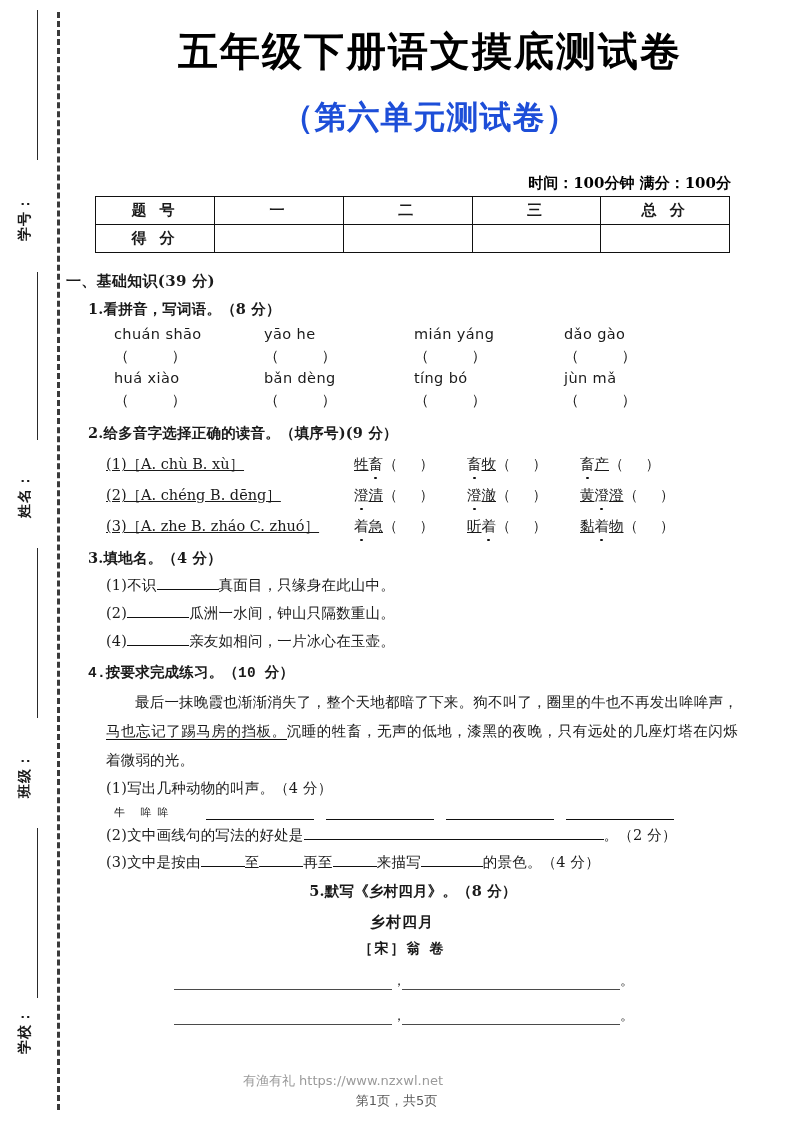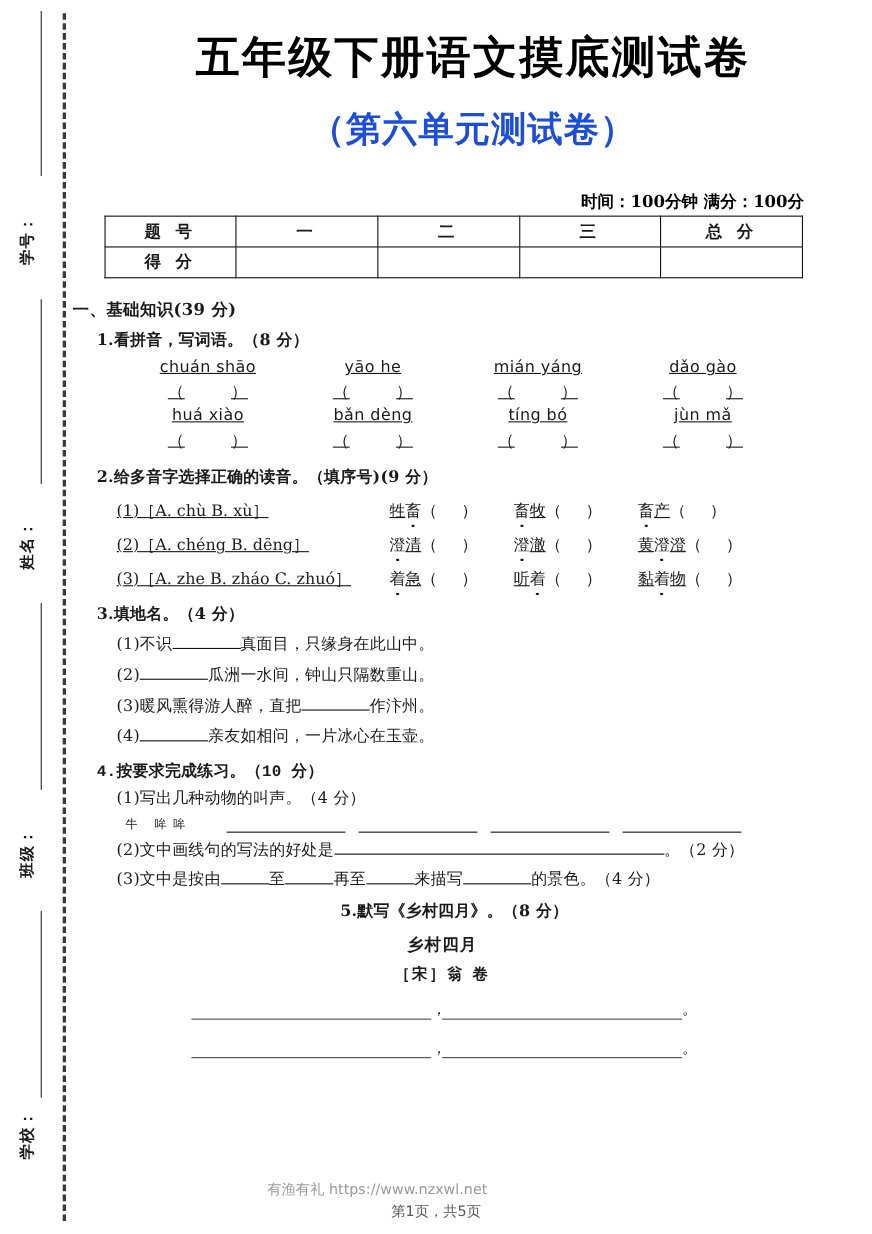--- a/index.html
+++ b/index.html
@@ -144,22 +144,20 @@
     white-space: nowrap;
   }
 
   
   .pinyin-row {
     display: flex;
     margin: 2px 0 2px 48px;
   }
   .pinyin-cell {
     width: 150px;
-    text-align: center;
-    text-decoration: underline;
   }
   .pinyin-text {
     font-family: "DejaVu Sans", "Liberation Sans", sans-serif;
     font-size: 14.5px;
     letter-spacing: 0.4px;
     line-height: 1.35;
   }
   .pinyin-paren {
     font-family: "DejaVu Serif", "Liberation Serif", serif;
     font-size: 15px;
@@ -396,25 +394,25 @@
       <span class="poly-opts">(3)［A. zhe   B. zháo   C. zhuó］</span>
       <span class="poly-item"><span></span><span class="dotchar">着</span><span>急</span><span class="blank-paren">（<span class="gap"></span>）</span></span>
       <span class="poly-item"><span>听</span><span class="dotchar">着</span><span></span><span class="blank-paren">（<span class="gap"></span>）</span></span>
       <span class="poly-item wide"><span>黏</span><span class="dotchar">着</span><span>物</span><span class="blank-paren">（<span class="gap"></span>）</span></span>
     </div>
 
     <div class="q-head" style="margin-top:13px;">3.填地名。（4 分）</div>
 
     <div class="sub-line"><span>(1)不识</span><span class="ul" style="width:62px;"></span><span>真面目，只缘身在此山中。</span></div>
     <div class="sub-line"><span>(2)</span><span class="ul" style="width:62px;"></span><span>瓜洲一水间，钟山只隔数重山。</span></div>
-    <div class="sub-line"><span>(3)暖风熏得游人醉，直把</span><span class="ul" style="width:62px;"></span><span>作汴州。</span></div>
     <div class="sub-line"><span>(4)</span><span class="ul" style="width:62px;"></span><span>亲友如相问，一片冰心在玉壶。</span></div>
 
     <div class="q-head" style="margin-top:12px;font-family:Liberation Mono, monospace;">4.按要求完成练习。（10 分）</div>
 
+    <div class="para"><span>最后一抹晚霞也渐渐消失了，整个天地都暗了下来。狗不叫了，圈里的牛也不再发出哞哞声，</span><u>马也忘记了踢马房的挡板。</u><span>沉睡的牲畜，无声的低地，漆黑的夜晚，只有远处的几座灯塔在闪烁着微弱的光。</span></div>
 
     <div class="sub-line">(1)写出几种动物的叫声。（4 分）</div>
 
     <div class="ans-lines">
       <span class="lbl">牛  哞哞</span>
       <span class="ln"></span>
       <span class="ln"></span>
       <span class="ln"></span>
       <span class="ln"></span>
     </div>

